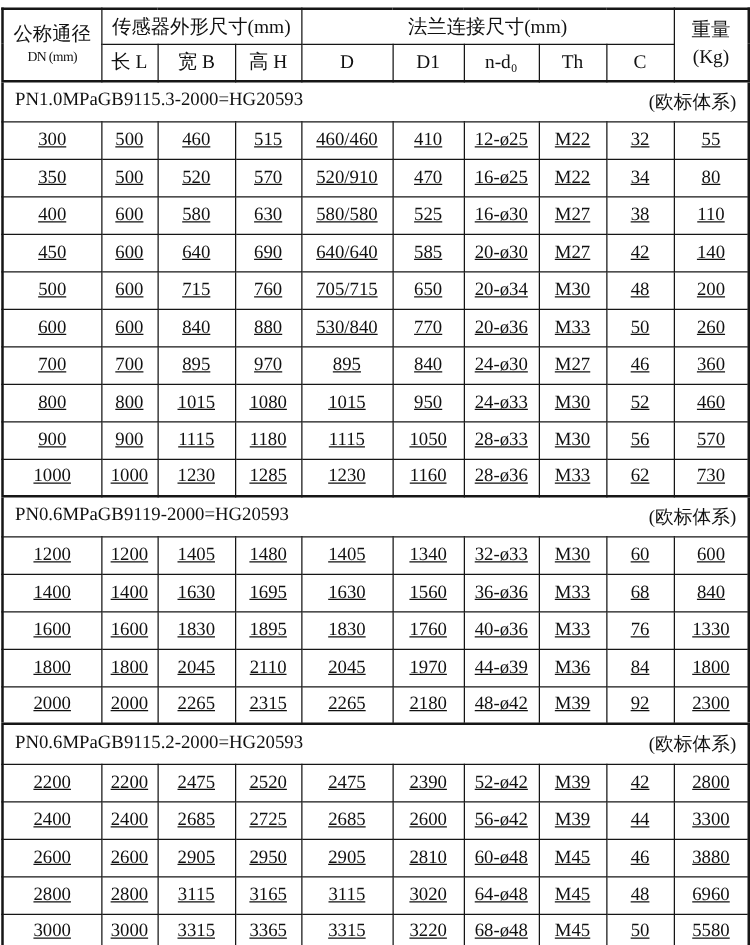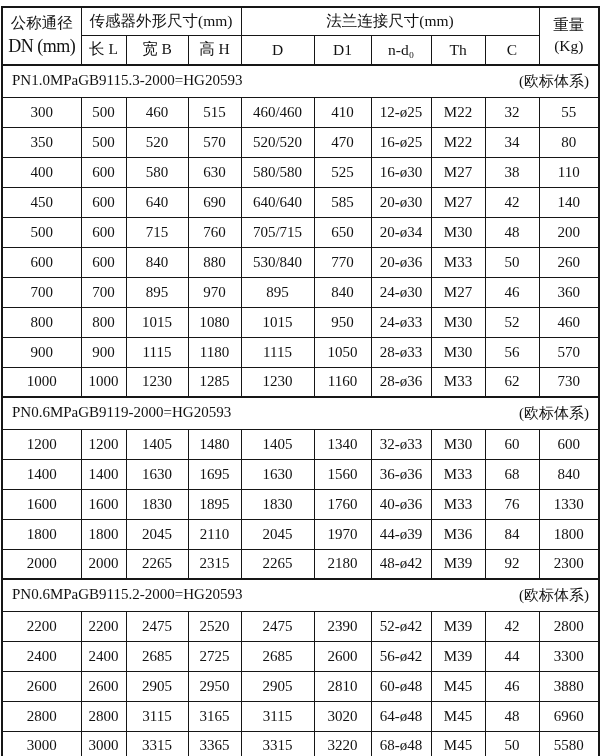--- a/index.html
+++ b/index.html
@@ -27,33 +27,33 @@
     font-size: 15px;
     font-weight: normal;
     overflow: hidden;
     white-space: nowrap;
   }
   .spec thead tr.h1 { height: 28px; }
   .spec thead tr.h2 { height: 30px; }
   .spec thead th { font-size: 15.5px; }
   .spec thead { border-bottom: 2px solid #161616; }
   .two-line div { line-height: 1.35; }
-  .dn-sub { font-size: 18px; letter-spacing: -0.5px; }
+  .dn-sub { font-size: 11px; letter-spacing: -0.5px; }
   tr.section-row { height: 32px; }
   tr.section-row td {
     border-top: 2px solid #161616;
     border-bottom: 1px solid #161616;
   }
   .section-flex {
     display: flex;
     padding: 0 9px 0 9px;
   }
   .section-standard { }
   .section-note { margin-left: auto; }
-  tr.data-row { height: 30px; }
+  tr.data-row { height: 30px; text-decoration: underline; }
 </style>
 </head>
 <body>
 
 <table class="spec">
   <colgroup>
     <col style="width:79px">
     <col style="width:45px">
     <col style="width:62px">
     <col style="width:53px">
@@ -108,21 +108,21 @@
         <td>12-ø25</td>
         <td>M22</td>
         <td>32</td>
         <td>55</td>
       </tr>
       <tr class="data-row">
         <td>350</td>
         <td>500</td>
         <td>520</td>
         <td>570</td>
-        <td>520/520</td>
+        <td>520/910</td>
         <td>470</td>
         <td>16-ø25</td>
         <td>M22</td>
         <td>34</td>
         <td>80</td>
       </tr>
       <tr class="data-row">
         <td>400</td>
         <td>600</td>
         <td>580</td>

